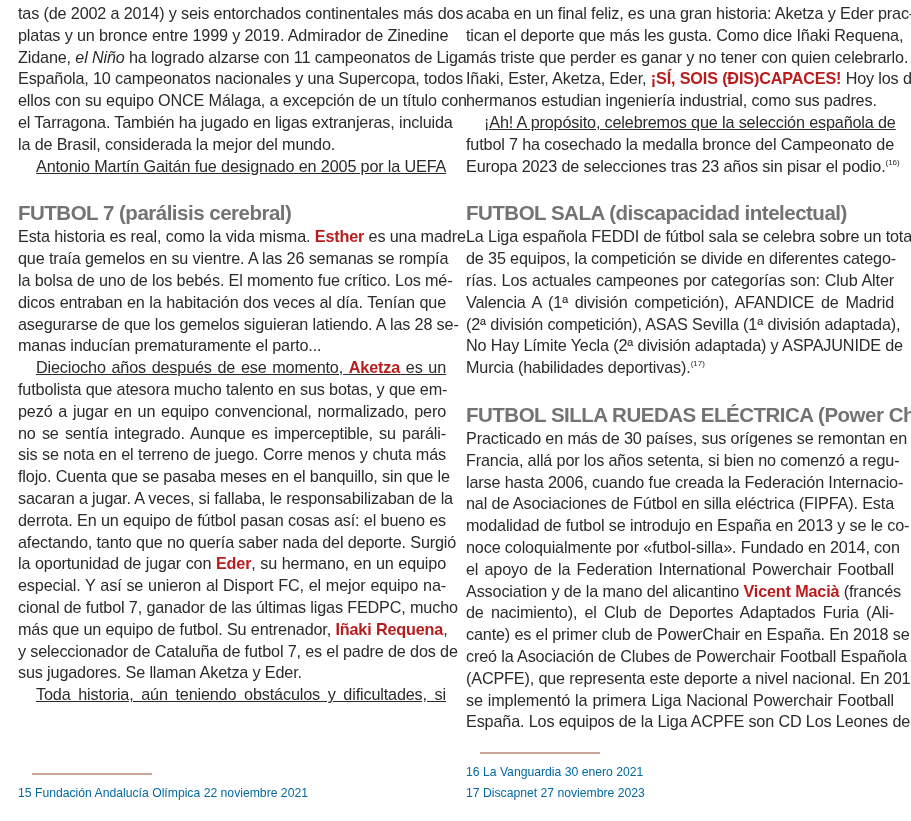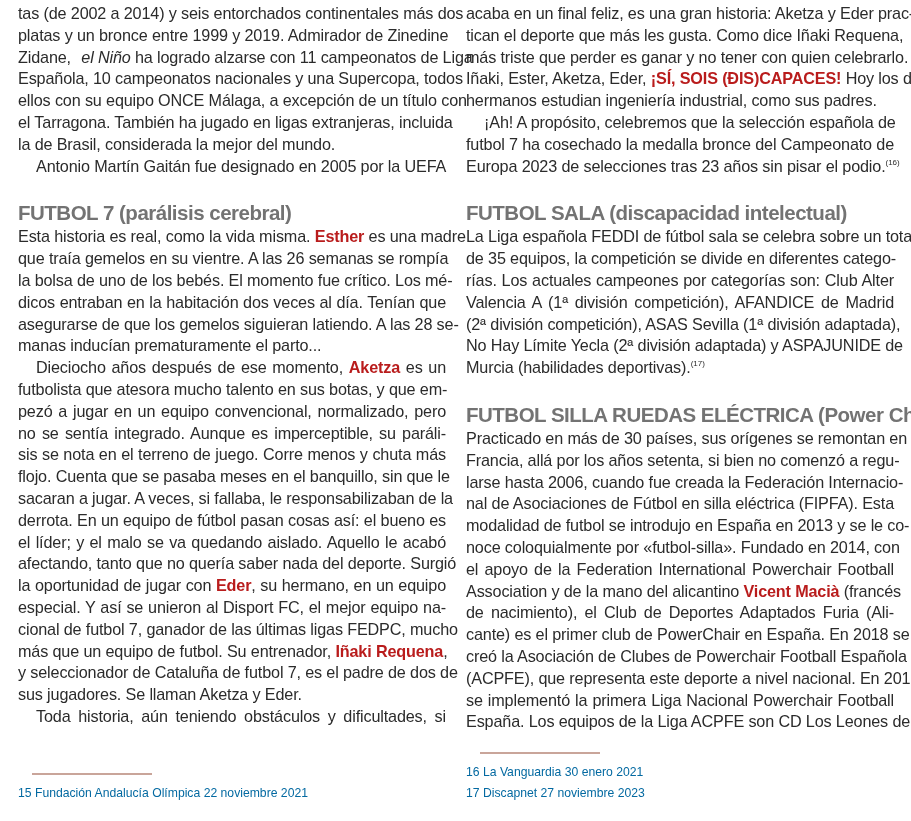--- a/index.html
+++ b/index.html
@@ -30,32 +30,33 @@
     white-space: nowrap;
     text-align: justify;
     text-align-last: justify;
     letter-spacing: -0.15px;
   }
   .line.last {
     text-align-last: left;
   }
   .line.indent {
     padding-left: 18px;
+    text-decoration: underline;
   }
   .heading {
     font-size: 20.5px;
     font-weight: bold;
     color: #737373;
     height: 27px;
     line-height: 27px;
     white-space: nowrap;
     letter-spacing: -0.5px;
   }
   .b { font-weight: bold; color: #b91c1c; }
-  .i { font-style: italic; margin-left: 6px; }
+  .i { font-style: italic; }
   sup.fn {
     font-size: 8px;
     vertical-align: 7px;
     line-height: 0;
     letter-spacing: 0;
   }
   .rule {
     position: absolute;
     height: 1.5px;
     background: #c9a59a;
@@ -108,21 +109,20 @@
     <div class="line indent">
       <span>Dieciocho años después de ese momento, </span><span class="b">Aketza</span><span> es un</span>
     </div>
     <div class="line">futbolista que atesora mucho talento en sus botas, y que em-</div>
     <div class="line">pezó a jugar en un equipo convencional, normalizado, pero</div>
     <div class="line">no se sentía integrado. Aunque es imperceptible, su paráli-</div>
     <div class="line">sis se nota en el terreno de juego. Corre menos y chuta más</div>
     <div class="line">flojo. Cuenta que se pasaba meses en el banquillo, sin que le</div>
     <div class="line">sacaran a jugar. A veces, si fallaba, le responsabilizaban de la</div>
     <div class="line">derrota. En un equipo de fútbol pasan cosas así: el bueno es</div>
-    <div class="line">el líder; y el malo se va quedando aislado. Aquello le acabó</div>
     <div class="line">afectando, tanto que no quería saber nada del deporte. Surgió</div>
     <div class="line">
       <span>la oportunidad de jugar con </span><span class="b">Eder</span><span>, su hermano, en un equipo</span>
     </div>
     <div class="line">especial. Y así se unieron al Disport FC, el mejor equipo na-</div>
     <div class="line">cional de futbol 7, ganador de las últimas ligas FEDPC, mucho</div>
     <div class="line">
       <span>más que un equipo de futbol. Su entrenador, </span><span class="b">Iñaki Requena</span><span>,</span>
     </div>
     <div class="line">y seleccionador de Cataluña de futbol 7, es el padre de dos de</div>

